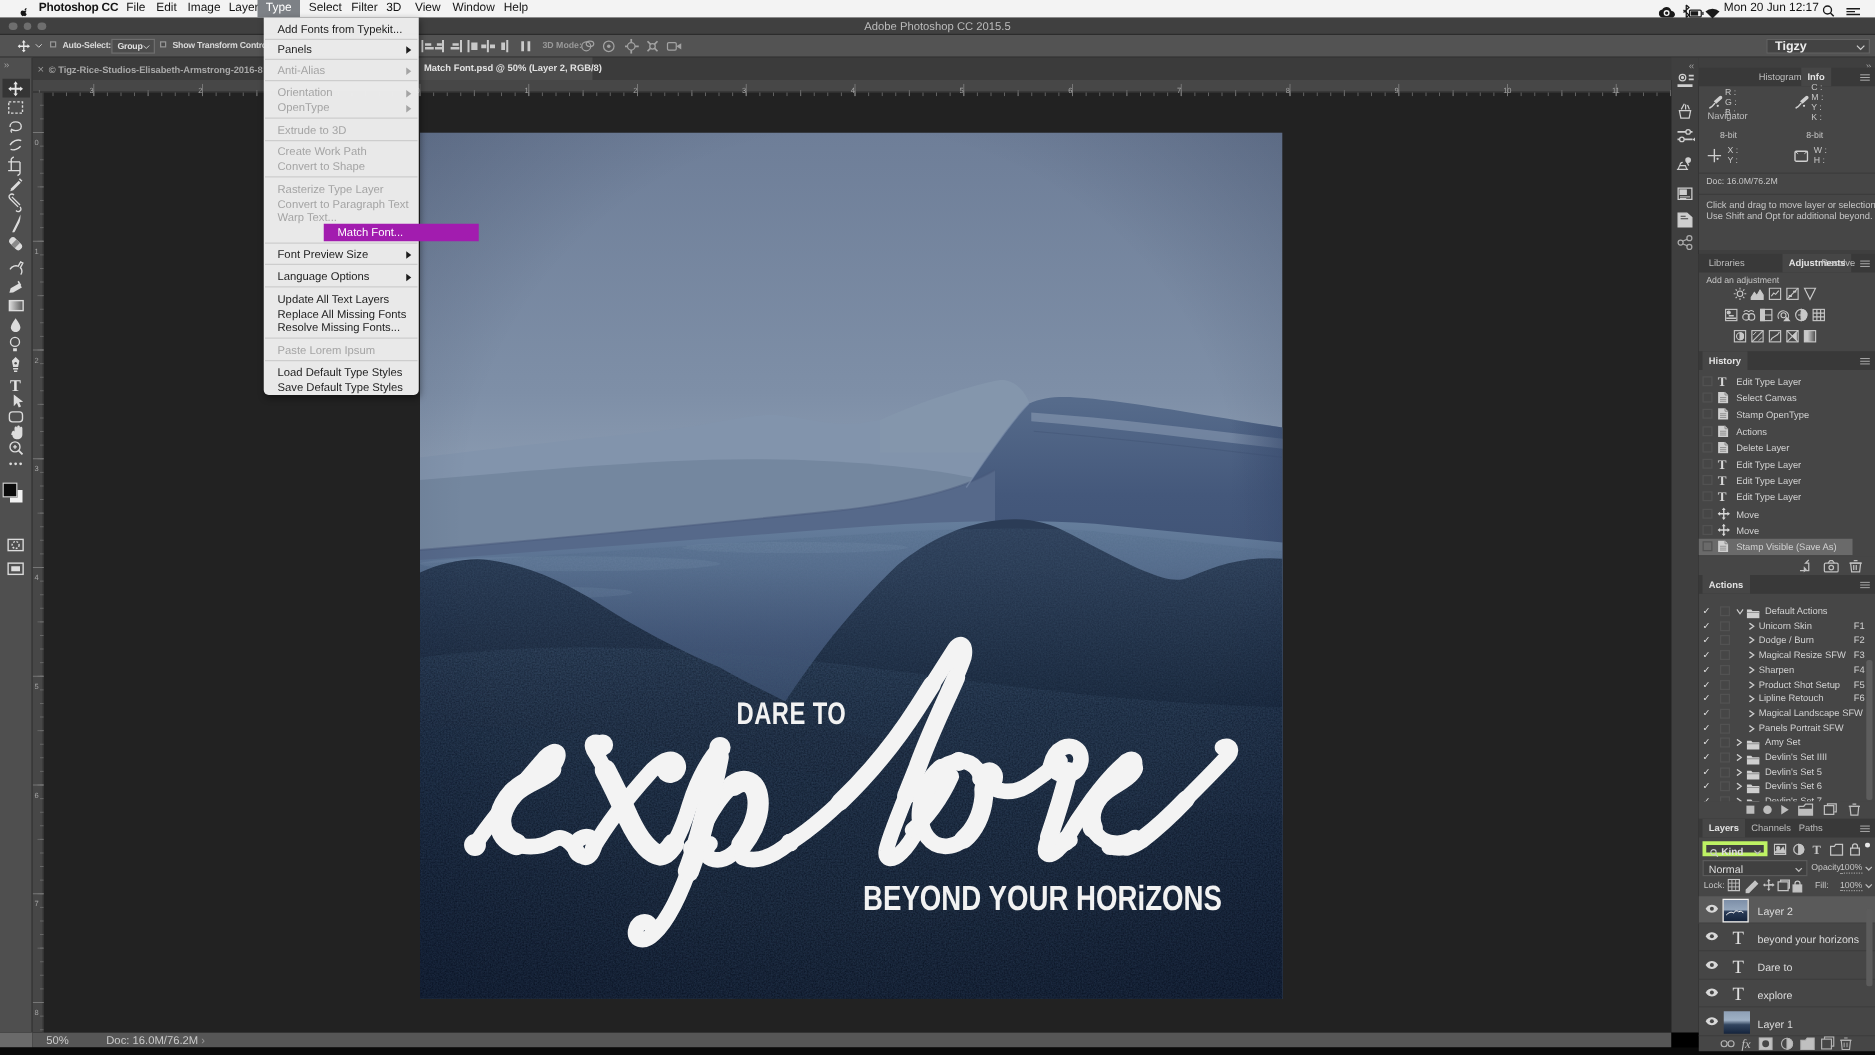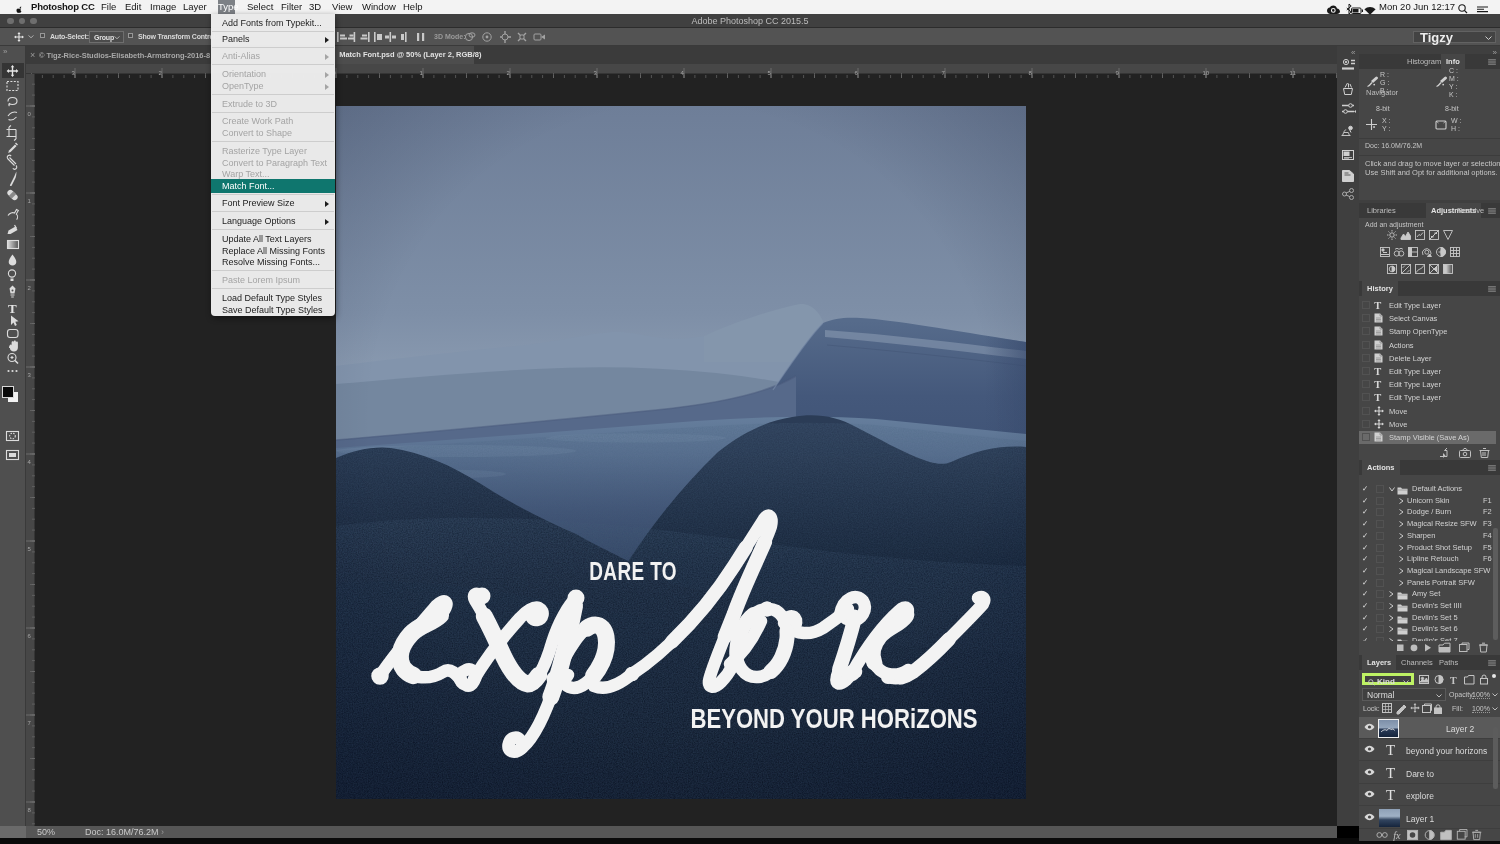--- a/index.html
+++ b/index.html
@@ -35,21 +35,21 @@
 .panel{position:absolute;left:0;width:141px;background:#464646;}
 .ptabs{position:absolute;left:0;top:0;width:141px;height:15px;background:#393939;font-size:7.5px;color:#bdbdbd;}
 .ptab{position:absolute;top:0;height:15px;line-height:15px;padding:0 5px;}
 .ptab.on{background:#464646;color:#e3e3e3;}
 .hamb{position:absolute;right:4px;top:4.5px;width:8px;height:6px;}
 .ptxt{position:absolute;color:#c6c6c6;font-size:7px;white-space:nowrap;}
 
 #menudrop{left:211px;top:14px;width:124px;height:302px;background:rgba(236,236,236,0.99);box-shadow:1px 2px 6px rgba(0,0,0,0.45);font-size:9px;color:#222;border-radius:0 0 4px 4px;}
 #menudrop .it{position:absolute;left:0;width:124px;height:14px;line-height:14px;padding-left:11px;white-space:nowrap;}
 #menudrop .dis{color:#a4a4a4;}
-#menudrop .hl{background:#0f766e;color:#fff;}
+#menudrop .hl{background:#a21caf;color:#fff;margin-left:48px;}
 #menudrop .sub{position:absolute;right:6px;top:4.5px;width:0;height:0;border-left:4px solid #1c1c1c;border-top:3px solid transparent;border-bottom:3px solid transparent;}
 #menudrop .sub.g{border-left-color:#a4a4a4;}
 #menudrop .sep{position:absolute;left:1px;width:122px;height:1px;background:#cdcdcd;}
 </style></head>
 <body>
 
 <div class="abs" id="canvasarea"></div>
 <div class="abs" id="photo"><svg width="690" height="693" viewBox="0 0 690 693">
 <defs>
   <linearGradient id="skyg" x1="0" y1="0" x2="0" y2="1">
@@ -226,21 +226,21 @@
     <g transform="translate(53,0)">
           <circle cx="5" cy="6" r="2.2"></circle>
           <path d="M1 2l2.5 2.5M9 2L6.5 4.5M1 10l2.5-2.5M9 10L6.5 7.5" stroke-width="1.4"></path>
         </g>
     <g transform="translate(70,0)">
           <rect x="0" y="3" width="7" height="6" rx="1"></rect>
           <path d="M7 6l4-2.5v5z" fill="#a2a2a2" stroke="none"></path>
         </g>
     </g>
   </svg>
-  <div class="abs" style="left:1413px;top:2.5px;width:83px;height:12px;border:1px solid #626262;background:#434343;font-size:13px;color:#ececec;font-weight:bold;line-height:11px;padding-left:6px;">Tigzy<svg style="position:absolute;right:3px;top:4px" width="7" height="5" viewBox="0 0 7 5">
+  <div class="abs" style="left:1413px;top:2.5px;width:83px;height:12px;border:1px solid #626262;background:#434343;font-size:10px;color:#ececec;font-weight:bold;line-height:11px;padding-left:6px;">Tigzy<svg style="position:absolute;right:3px;top:4px" width="7" height="5" viewBox="0 0 7 5">
         <path d="M0.5 0.5l3 3 3-3" stroke="#ccc" fill="none"></path>
       </svg></div>
 </div>
 <div class="abs" id="tabbar">
   <div class="abs" style="left:4px;top:4px;color:#9a9a9a;font-size:9px;">×</div>
   <div class="abs" style="left:13px;top:5px;color:#a8a8a8;font-weight:bold;letter-spacing:-0.05px;white-space:nowrap;">© Tigz-Rice-Studios-Elisabeth-Armstrong-2016-8</div>
 </div>
 <div class="abs" id="tabactive" style="font-weight:bold;">&nbsp;&nbsp;Match Font.psd @ 50% (Layer 2, RGB/8)</div>
 <div class="abs" id="hruler"><svg width="1311" height="10" viewBox="0 0 1311 10">
   <g id="hticks">
@@ -684,21 +684,21 @@
     <svg class="abs" style="left:76px;top:65px" width="12" height="11" viewBox="0 0 12 11">
         <rect x="1" y="2" width="10" height="8" rx="1" fill="none" stroke="#cfcfcf" stroke-width="1.1"></rect>
         <path d="M1 2l2.5 2M11 2L8.5 4" stroke="#cfcfcf" stroke-width="0.8"></path>
       </svg>
     <div class="ptxt" style="left:92px;top:63px;">W :</div>
     <div class="ptxt" style="left:92px;top:71px;">H :</div>
     <div class="abs" style="left:0;top:84px;width:141px;height:1px;background:#3c3c3c;"></div>
     <div class="ptxt" style="left:6px;top:88px;">Doc: 16.0M/76.2M</div>
     <div class="abs" style="left:0;top:101px;width:141px;height:1px;background:#3c3c3c;"></div>
     <div class="ptxt" style="left:6px;top:105px;font-size:7.5px;">Click and drag to move layer or selection.</div>
-    <div class="ptxt" style="left:6px;top:114px;font-size:7.5px;">Use Shift and Opt for additional options.</div>
+    <div class="ptxt" style="left:6px;top:114px;font-size:7.5px;">Use Shift and Opt for additional beyond.</div>
   </div>
 
   <div class="panel" style="top:157px;height:78px;">
     <div class="ptabs">
       <div class="ptab" style="left:3px;">Libraries</div>
       <div class="ptab on" style="left:39px;font-weight:bold;margin-left:28px;">Adjustments</div>
       <div class="ptab" style="left:93px;">Resolve</div>
       <svg class="hamb" viewBox="0 0 9 7">
           <path d="M0 1h9M0 3.5h9M0 6h9" stroke="#b0b0b0" stroke-width="0.9"></path>
         </svg>
@@ -865,21 +865,21 @@
           </svg>
           <span style="position:absolute;left:30px;top:2px;white-space:nowrap;">Move</span>
         </div>
         <div style="position:absolute;left:0;top:136.8px;width:141px;height:13px;font-size:7.5px;color:#d2d2d2;">
           <div style="position:absolute;left:3px;top:2px;width:8px;height:8px;border:1px solid #525252;"></div>
           <svg style="position:absolute;left:15px;top:1px" width="10" height="10" viewBox="0 0 13 13">
             <path d="M6.5 0l2 2.6h-1.3v3.1h3.1V4.4L13 6.5l-2.7 2.1V7.3H7.2v3.1h1.3l-2 2.6-2-2.6h1.3V7.3H2.7v1.3L0 6.5l2.7-2.1v1.3h3.1V2.6H4.5z" fill="#d8d8d8"></path>
           </svg>
           <span style="position:absolute;left:30px;top:2px;white-space:nowrap;">Move</span>
         </div>
-        <div style="position:absolute;left:0;top:150.0px;width:137px;height:13px;background:#6a6a6a;font-size:7.5px;color:#d2d2d2;">
+        <div style="position:absolute;left:0;top:150.0px;width:123px;height:13px;background:#6a6a6a;font-size:7.5px;color:#d2d2d2;">
           <div style="position:absolute;left:3px;top:2px;width:8px;height:8px;border:1px solid #525252;"></div>
           <svg style="position:absolute;left:15px;top:1px" width="9" height="10" viewBox="0 0 9 10">
             <path d="M0.5 0.5h5.5L8.5 3v6.5h-8z" fill="#cfcfcf"></path>
             <path d="M6 0.5V3h2.5" fill="none" stroke="#8a8a8a" stroke-width="0.8"></path>
             <path d="M2 5h5M2 6.5h5M2 8h5" stroke="#8a8a8a" stroke-width="0.7"></path>
           </svg>
           <span style="position:absolute;left:30px;top:2px;white-space:nowrap;">Stamp Visible (Save As)</span>
         </div>
       </div>
     <div class="abs" style="left:0;top:164px;width:141px;height:15px;background:#464646;"></div>
@@ -1154,21 +1154,21 @@
       </svg>
     <div id="layerrows">
         <div style="position:absolute;left:0;top:62.0px;width:141px;height:22px;background:#5a5a5a;border-bottom:1px solid #3e3e3e;font-size:8.5px;color:#dcdcdc;">
           <svg style="position:absolute;left:5px;top:6px" width="11" height="8" viewBox="0 0 11 8">
             <path d="M0.5 4C2 1.5 4 0.8 5.5 0.8S9 1.5 10.5 4C9 6.5 7 7.2 5.5 7.2S2 6.5 0.5 4z" fill="#d8d8d8"></path>
             <circle cx="5.5" cy="4" r="1.6" fill="#464646"></circle>
           </svg>
           <div style="position:absolute;left:19px;top:1.5px;width:21px;height:19px;border:1px solid #f0f0f0;background:linear-gradient(#7d8fa8 0%,#93a5bb 45%,#2a3b57 55%,#15243c 100%);"><svg width="19" height="17" viewBox="0 0 19 17">
               <path d="M2 12c2-2 4-3 6-1.5 1-2.5 3-2 4-1 1.5-1 3-0.5 3.5 1" stroke="#fff" stroke-width="0.8" fill="none"></path>
             </svg></div>
-          <span style="position:absolute;left:47px;top:7px;white-space:nowrap;margin-left:40px;">Layer 2</span>
+          <span style="position:absolute;left:47px;top:7px;white-space:nowrap;">Layer 2</span>
         </div>
         <div style="position:absolute;left:0;top:84.4px;width:141px;height:22px;border-bottom:1px solid #3e3e3e;font-size:8.5px;color:#dcdcdc;">
           <svg style="position:absolute;left:5px;top:6px" width="11" height="8" viewBox="0 0 11 8">
             <path d="M0.5 4C2 1.5 4 0.8 5.5 0.8S9 1.5 10.5 4C9 6.5 7 7.2 5.5 7.2S2 6.5 0.5 4z" fill="#d8d8d8"></path>
             <circle cx="5.5" cy="4" r="1.6" fill="#464646"></circle>
           </svg>
           <svg style="position:absolute;left:25px;top:3px" width="14" height="15" viewBox="0 0 14 15">
             <text x="2" y="13" font-size="15" fill="#e0e0e0" font-family="Liberation Serif">T</text>
           </svg>
           <span style="position:absolute;left:47px;top:7px;white-space:nowrap;">beyond your horizons</span>
@@ -1234,21 +1234,21 @@
 </div>
 <div class="abs" id="macbar">
   <svg class="mi" style="left:15px;top:2.5px" width="9" height="10" viewBox="0 0 11 11">
       <path d="M7.6 1.1c-.5.05-1.1.37-1.45.8-.3.38-.57.96-.47 1.52.56.05 1.13-.29 1.47-.71.34-.43.57-1 .45-1.61zM7.1 3.6c-.8 0-1.13.49-1.69.49-.57 0-1.06-.46-1.74-.46-.9 0-1.86.83-1.86 2.4 0 1.43 1.29 3.02 2.02 3.02.44 0 .55-.28 1.16-.28.6 0 .74.28 1.17.28.49 0 .85-.53 1.17-1.05.23-.37.32-.56.5-.98-1.32-.5-1.53-2.37-.22-3.08-.4-.5-.96-.34-1.51-.34z" fill="#151515"></path>
     </svg>
   <div class="mi" style="left:31px;font-weight:bold;letter-spacing:-0.2px;">Photoshop CC</div>
   <div class="mi" style="left:101px;">File</div>
   <div class="mi" style="left:125px;">Edit</div>
   <div class="mi" style="left:150px;">Image</div>
   <div class="mi" style="left:183px;">Layer</div>
-  <div class="mi" style="left:218px;width:17px;background:#7d8186;color:#fff;text-align:center;">Type</div>
+  <div class="mi" style="left:206px;width:34px;background:#7d8186;color:#fff;text-align:center;">Type</div>
   <div class="mi" style="left:247px;">Select</div>
   <div class="mi" style="left:281px;">Filter</div>
   <div class="mi" style="left:309px;">3D</div>
   <div class="mi" style="left:332px;">View</div>
   <div class="mi" style="left:362px;">Window</div>
   <div class="mi" style="left:403px;">Help</div>
   <svg class="mi" style="left:1327px;top:2.5px" width="13" height="9" viewBox="0 0 13 9">
       <path d="M3.5 8.5C1.5 8.5 0 7 0 5.2 0 3.6 1.2 2.3 2.8 2.1 3.4 0.9 4.7 0 6.2 0c1.9 0 3.4 1.3 3.8 3 1.7 0.2 3 1.5 3 3 0 1.6-1.4 2.5-3 2.5z" fill="#1a1a1a"></path>
       <path d="M6.3 2.5a2.4 2.4 0 1 0 0 4.8 2.4 2.4 0 0 0 0-4.8zm0 1.1a1.3 1.3 0 1 1 0 2.6 1.3 1.3 0 0 1 0-2.6z" fill="#f4f4f4"></path>
     </svg>

